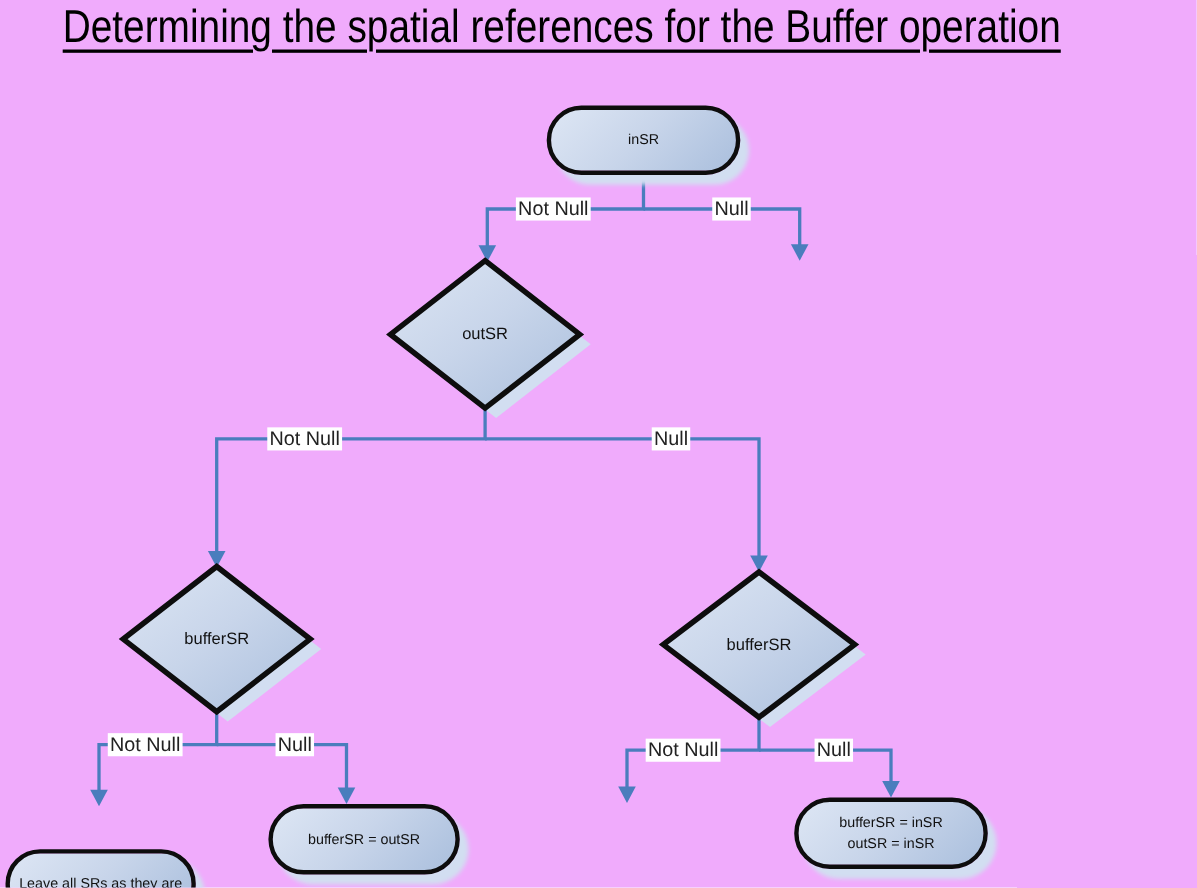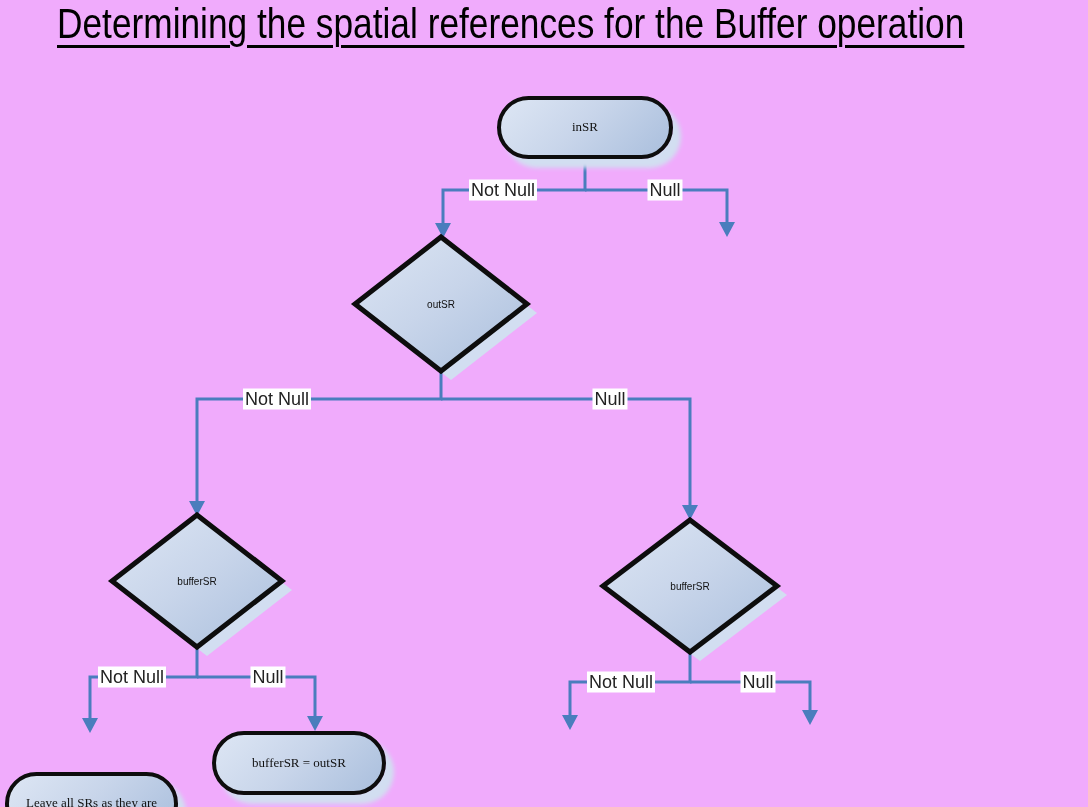--- a/index.html
+++ b/index.html
@@ -15,24 +15,24 @@
   }
   svg.edge-layer { position:absolute; left:0; top:0; }
   .stadium {
     position:absolute; box-sizing:border-box;
     border:4px solid #0d0d0d; border-radius:33px;
     background:linear-gradient(135deg, #dde6f4 0%, #c8d5ea 48%, #aabfdd 100%);
     box-shadow:8px 9px 4px #d2def1;
     display:flex; align-items:center; justify-content:center;
     text-align:center; font-size:13px; color:#111;
   }
-  .node-label { white-space:pre-line; line-height:1.45;font-family:Liberation Serif, serif; }
+  .node-label { white-space:pre-line; line-height:1.45; }
   .diamond-label {
     position:absolute; transform:translate(-50%,-50%);
-    font-size:10px; color:#111; white-space:nowrap;
+    font-size:15px; color:#111; white-space:nowrap;
   }
   .edge-label {
     position:absolute; transform:translate(-50%,-50%);
     font-size:18px; color:#222; background:#ffffff; padding:0 2px; white-space:nowrap;
   }
 </style>
 </head>
 <body>
 
 <div class="canvas">
@@ -85,25 +85,29 @@
 
   <div class="stadium" style="left:497px; top:96px; width:176px; height:63px;">
     <span class="node-label">inSR</span>
   </div>
 
 
   <div class="stadium" style="left:5px; top:772px; width:173px; height:63px;">
     <span class="node-label">Leave all SRs as they are</span>
   </div>
 
-  <div class="stadium" style="left:212px; top:731px; width:174px; height:64px;text-align:right;">
+  <div class="stadium" style="left:244px; top:731px; width:174px; height:64px;text-align:right;">
     <span class="node-label">bufferSR = outSR</span>
   </div>
 
 
+  <div class="stadium" style="left:722px; top:725px; width:176px; height:65px;">
+    <span class="node-label">bufferSR = inSR
+outSR = inSR</span>
+  </div>
 
   <span class="diamond-label" style="left:441px; top:304px;">outSR</span>
   <span class="diamond-label" style="left:197px; top:581px;">bufferSR</span>
   <span class="diamond-label" style="left:690px; top:586px;">bufferSR</span>
 
   <span class="edge-label" style="left:503px; top:190px;">Not Null</span>
   <span class="edge-label" style="left:665px; top:190px;">Null</span>
   <span class="edge-label" style="left:277px; top:399px;">Not Null</span>
   <span class="edge-label" style="left:610px; top:399px;">Null</span>
   <span class="edge-label" style="left:132px; top:677px;">Not Null</span>

